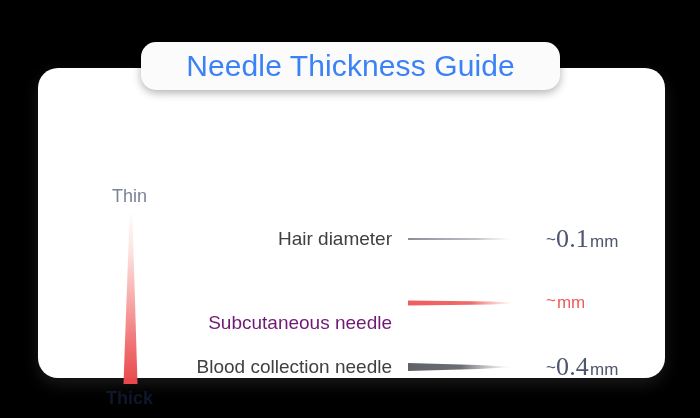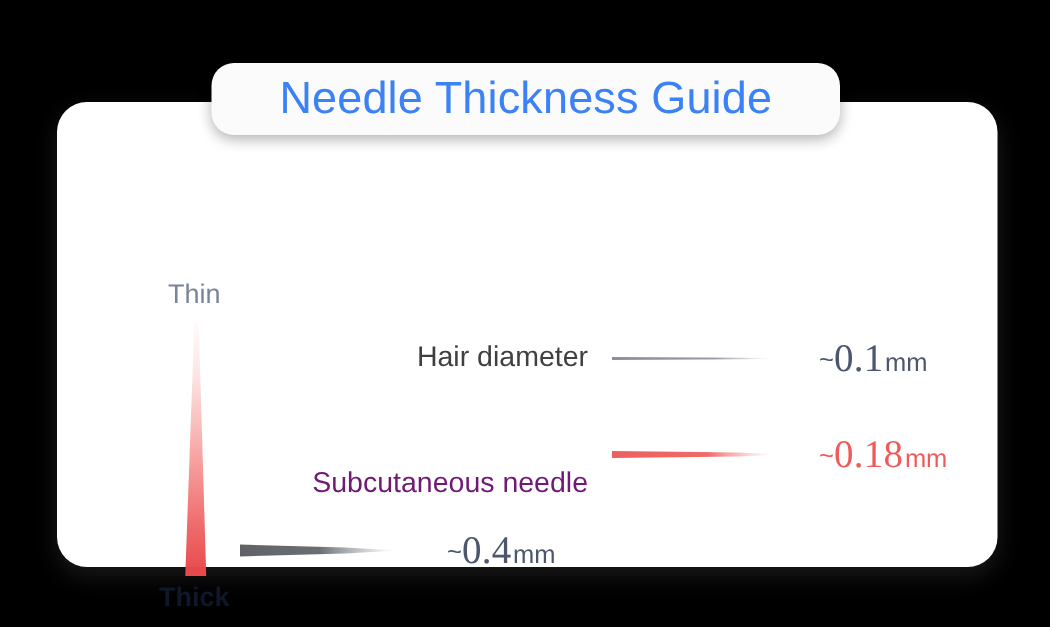--- a/index.html
+++ b/index.html
@@ -230,26 +230,26 @@
                 <stop offset="58%" stop-color="#ef6262" stop-opacity="0.95"></stop>
                 <stop offset="80%" stop-color="#f28c8c" stop-opacity="0.45"></stop>
                 <stop offset="100%" stop-color="#f8bcbc" stop-opacity="0"></stop>
               </linearGradient>
             </defs>
             <path d="M 2 5.6 L 86 6.6 L 112 8.0 L 86 9.4 L 2 10.4 Z" fill="url(#nFade1)"></path>
           </svg>
         </div>
         <div class="row-value accent">
           <span class="v-approx">~</span>
-          <span class="v-num">0.18</span>
           <span class="v-unit">mm</span>
         </div>
       </div>
 
       <div class="row row-2">
+        <div class="row-label">Blood collection needle</div>
         <div class="needle-box">
           <svg class="needle" width="118" height="22" viewBox="0 0 118 22">
             <defs>
               <linearGradient id="nFade2" x1="0" y1="0" x2="1" y2="0">
                 <stop offset="0%" stop-color="#5f6368" stop-opacity="1"></stop>
                 <stop offset="50%" stop-color="#63676c" stop-opacity="0.95"></stop>
                 <stop offset="78%" stop-color="#8b8f95" stop-opacity="0.45"></stop>
                 <stop offset="100%" stop-color="#c4c7cc" stop-opacity="0"></stop>
               </linearGradient>
             </defs>

